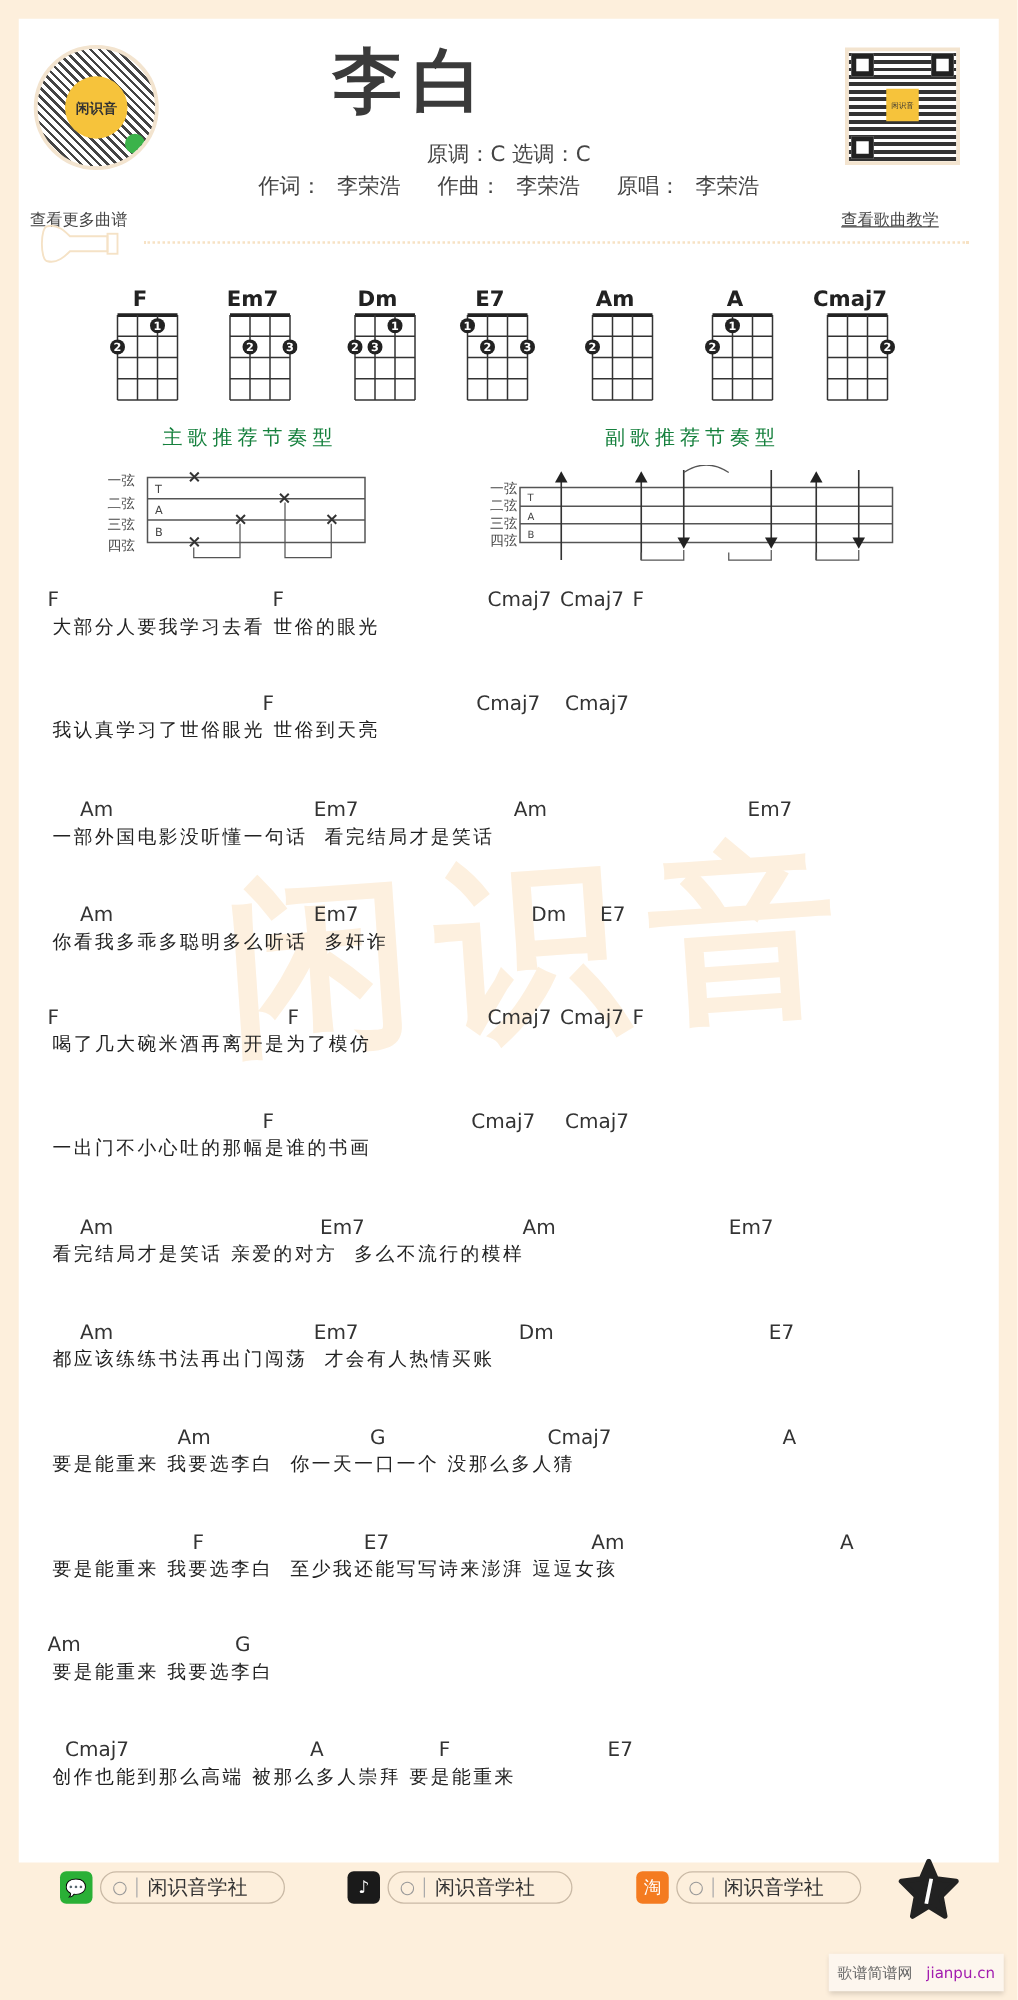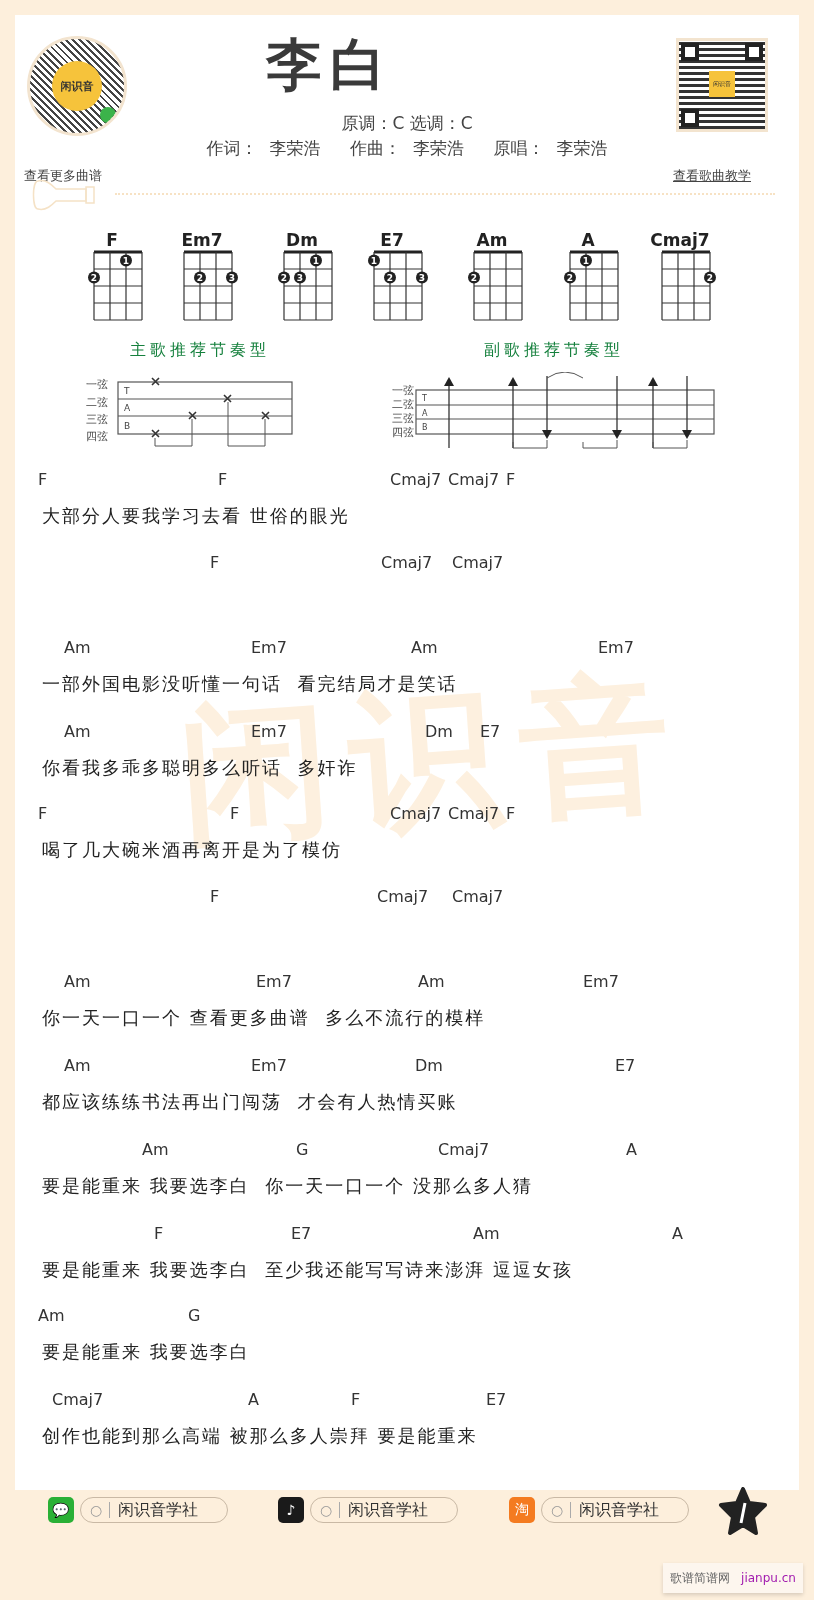--- a/index.html
+++ b/index.html
@@ -30,21 +30,21 @@
   .qr-cap { font-size: 13px; color: #444; margin-top: 28px; }
   .guitar-line { left: 115px; top: 193px; width: 660px; border-top: 2px dotted #f7e2c4; }
   .guitar { left: 30px; top: 175px; width: 90px; height: 40px; }
   .chord { position: absolute; top: 230px; width: 60px; text-align: center; }
   .chord .name { font-size: 17px; font-weight: bold; color: #222; height: 20px; line-height: 20px; }
   .chord svg { display: block; margin: 0 auto; }
   .rhythm-title { font-size: 16px; color: #15803d; letter-spacing: 4px; }
   .lyric-block { position: absolute; left: 42px; }
   .chords-row { position: relative; height: 20px; font-size: 16px; color: #333; }
   .chords-row span { position: absolute; top: 0; white-space: nowrap; }
-  .lyric-line { font-size: 18px; color: #222; letter-spacing: 2px; white-space: pre; margin-top: 14px; }
+  .lyric-line { font-size: 15px; color: #222; letter-spacing: 2px; white-space: pre; margin-top: 2px; }
   .watermark { left: 180px; top: 660px; font-size: 150px; font-weight: bold; color: #fdf0df; letter-spacing: 20px; transform: rotate(-4deg); }
   .footer-item { position: absolute; top: 1497px; display: flex; align-items: center; }
   .footer-icon { width: 26px; height: 26px; border-radius: 5px; color:#fff; font-size: 14px; display:flex; align-items:center; justify-content:center; margin-right: 6px; }
   .search-pill { width: 148px; height: 26px; border: 1px solid #c9b9a5; border-radius: 14px; display:flex; align-items:center; font-size: 16px; color:#333; box-sizing: border-box; padding-left: 6px; }
   .search-pill .mag { width: 18px; text-align:center; color:#999; font-size:14px; border-right: 1px solid #aaa; margin-right: 8px; padding-right: 4px; }
   .star { left: 718px; top: 1487px; width: 50px; height: 50px; }
   .site { left: 663px; top: 1563px; width: 140px; height: 30px; background: #fdf6ee; font-size: 12px; color: #666; display:flex; align-items:center; justify-content:center; box-shadow: 0 2px 4px rgba(0,0,0,0.15); }
   .site .en { color: #a21caf; margin-left: 11px; }
 </style>
 </head>
@@ -295,20 +295,21 @@
         <span style="left: 464px;">F</span>
       </div>
       <div class="lyric-line">大部分人要我学习去看 世俗的眼光</div>
     </div>
     <div class="lyric-block" style="top: 553px;">
       <div class="chords-row">
         <span style="left: 168px;">F</span>
         <span style="left: 339px;">Cmaj7</span>
         <span style="left: 410px;">Cmaj7</span>
       </div>
+      <div class="lyric-line">我认真学习了世俗眼光 世俗到天亮</div>
     </div>
     <div class="lyric-block" style="top: 638px;">
       <div class="chords-row">
         <span style="left: 22px;">Am</span>
         <span style="left: 209px;">Em7</span>
         <span style="left: 369px;">Am</span>
         <span style="left: 556px;">Em7</span>
       </div>
       <div class="lyric-line">一部外国电影没听懂一句话  看完结局才是笑话</div>
     </div>
@@ -330,29 +331,30 @@
         <span style="left: 464px;">F</span>
       </div>
       <div class="lyric-line">喝了几大碗米酒再离开是为了模仿</div>
     </div>
     <div class="lyric-block" style="top: 887px;">
       <div class="chords-row">
         <span style="left: 168px;">F</span>
         <span style="left: 335px;">Cmaj7</span>
         <span style="left: 410px;">Cmaj7</span>
       </div>
+      <div class="lyric-line">一出门不小心吐的那幅是谁的书画</div>
     </div>
     <div class="lyric-block" style="top: 972px;">
       <div class="chords-row">
         <span style="left: 22px;">Am</span>
         <span style="left: 214px;">Em7</span>
         <span style="left: 376px;">Am</span>
         <span style="left: 541px;">Em7</span>
       </div>
-      <div class="lyric-line">你一天一口一个 查看更多曲谱  多么不流行的模样</div>
+      <div class="lyric-line">看完结局才是笑话 亲爱的对方  多么不流行的模样</div>
     </div>
     <div class="lyric-block" style="top: 1056px;">
       <div class="chords-row">
         <span style="left: 22px;">Am</span>
         <span style="left: 209px;">Em7</span>
         <span style="left: 373px;">Dm</span>
         <span style="left: 573px;">E7</span>
       </div>
       <div class="lyric-line">都应该练练书法再出门闯荡  才会有人热情买账</div>
     </div>

